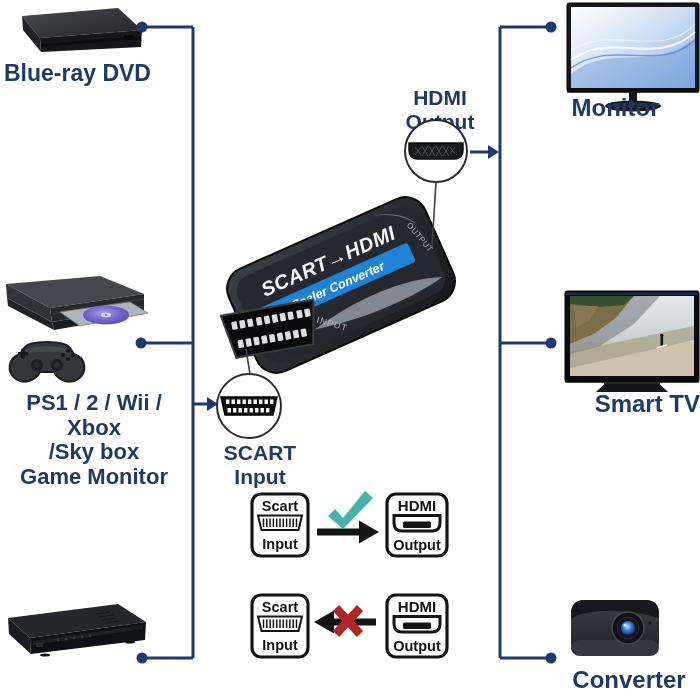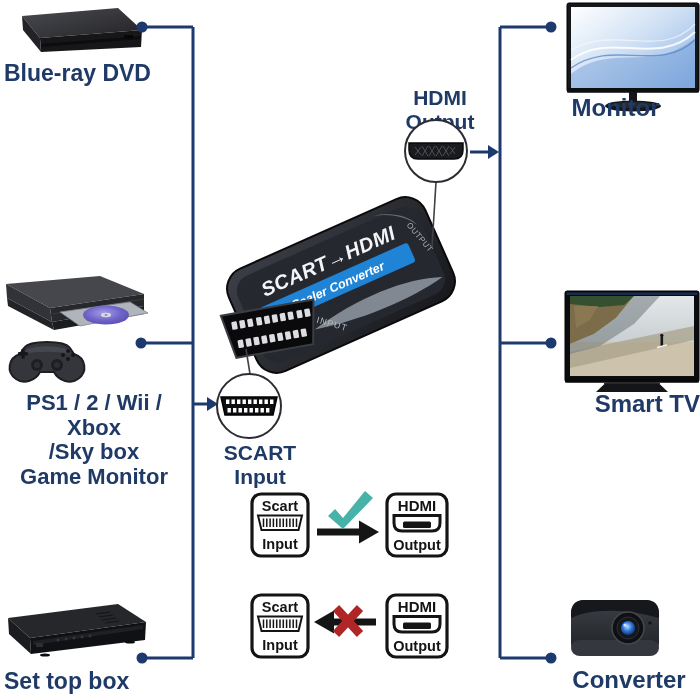--- a/index.html
+++ b/index.html
@@ -288,21 +288,20 @@
   </svg>
 
   <div class="lbl" style="left:4px; top:61px; font-size:23px;">Blue-ray DVD</div>
 
   <div class="lbl center" style="left:0px; top:391px; width:188px; font-size:22px;">
     <span style="display:block;">PS1 / 2 / Wii / Xbox</span>
     <span style="display:block;">/Sky box</span>
     <span style="display:block;">Game Monitor</span>
   </div>
 
-  <div class="lbl" style="left:4px; top:669px; font-size:23px;">Set top box</div>
 
   <div class="lbl center" style="left:548px; top:95px; width:135px; font-size:24px;">Monitor</div>
 
   <div class="lbl center" style="left:558px; top:391px; width:142px; font-size:24px;text-align:right;">Smart TV</div>
 
   <div class="lbl center" style="left:558px; top:667px; width:142px; font-size:24px;">Converter</div>
 
   <div class="lbl center" style="left:378px; top:86px; width:124px; font-size:21px;">HDMI Output</div>
 
   <div class="lbl center" style="left:198px; top:441px; width:124px; font-size:21px;text-align:center;">SCART Input</div>

